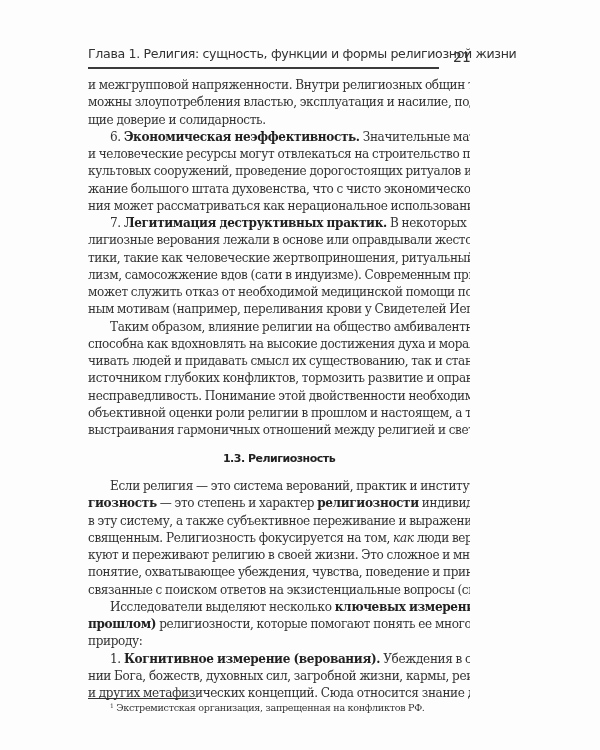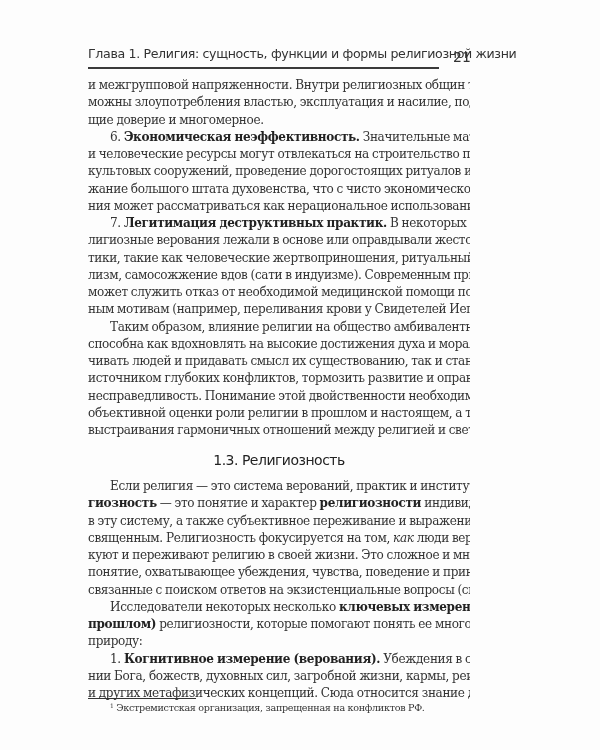--- a/index.html
+++ b/index.html
@@ -21,21 +21,21 @@
     color: #333; letter-spacing: -0.35px; word-spacing: -0.4px;
   }
   .line { display: block; height: 17.25px; white-space: nowrap; text-align: justify; text-align-last: justify; overflow: hidden; }
   .line.last { text-align-last: left; }
   .line.indent { padding-left: 22px; }
   b { font-weight: bold; color: #222; margin-top: 35px; }
   i { font-style: italic; }
   sup { font-size: 7px; vertical-align: 5px; line-height: 0; }
   .section-heading {
     position: absolute; left: 88px; top: 452px; width: 382px; text-align: center;
-    font-family: "DejaVu Sans", sans-serif; font-weight: normal; font-size: 14px;
+    font-family: "DejaVu Sans", sans-serif; font-weight: bold; font-size: 11px;
     letter-spacing: -0.5px; color: #222;
   }
   .body-text-2 { top: 478px; }
   .footnote-rule { position: absolute; left: 88px; top: 698px; width: 108px; height: 1.2px; background: #333; }
   .footnote {
     position: absolute; left: 110px; top: 702px;
     font-family: "DejaVu Serif", serif; font-size: 9.6px; color: #333; letter-spacing: -0.3px; white-space: nowrap;
   }
   .footnote sup { font-size: 6px; vertical-align: 3px; }
 </style>
@@ -44,21 +44,21 @@
 
 <div class="page">
 
   <div class="running-head">Глава 1. Религия: сущность, функции и формы религиозной жизни</div>
   <div class="head-rule"></div>
   <div class="page-number">21</div>
 
   <div class="body-text">
     <span class="line">и межгрупповой напряженности. Внутри религиозных общин также воз-</span>
     <span class="line">можны злоупотребления властью, эксплуатация и насилие, подрываю-</span>
-    <span class="line last">щие доверие и многомерное.</span>
+    <span class="line last">щие доверие и солидарность.</span>
 
     <span class="line indent"><span>6.</span> <b>Экономическая неэффективность.</b> <span>Значительные материальные</span></span>
     <span class="line">и человеческие ресурсы могут отвлекаться на строительство пышных</span>
     <span class="line">культовых сооружений, проведение дорогостоящих ритуалов или содер-</span>
     <span class="line">жание большого штата духовенства, что с чисто экономической точки зре-</span>
     <span class="line">ния может рассматриваться как нерациональное использование ресурсов.</span>
 
     <span class="line indent"><span>7.</span> <b>Легитимация деструктивных практик.</b> <span>В некоторых случаях ре-</span></span>
     <span class="line">лигиозные верования лежали в основе или оправдывали жестокие прак-</span>
     <span class="line">тики, такие как человеческие жертвоприношения, ритуальный канниба-</span>
@@ -72,28 +72,28 @@
     <span class="line">источником глубоких конфликтов, тормозить развитие и оправдывать</span>
     <span class="line">несправедливость. Понимание этой двойственности необходимо для</span>
     <span class="line">объективной оценки роли религии в прошлом и настоящем, а также для</span>
     <span class="line">выстраивания гармоничных отношений между религией и светским об-</span>
   </div>
 
   <div class="section-heading">1.3. Религиозность</div>
 
   <div class="body-text body-text-2">
     <span class="line indent"><span>Если религия — это система верований, практик и институтов, то </span></span>
-    <span class="line"><b>гиозность</b><span> — это понятие и характер </span><b>религиозности</b><span> индивида или группы</span></span>
+    <span class="line"><b>гиозность</b><span> — это степень и характер </span><b>религиозности</b><span> индивида или группы</span></span>
     <span class="line">в эту систему, а также субъективное переживание и выражение связи со</span>
     <span class="line"><span>священным. Религиозность фокусируется на том, </span><i>как</i><span> люди верят, практи-</span></span>
     <span class="line">куют и переживают религию в своей жизни. Это сложное и многомерное</span>
     <span class="line">понятие, охватывающее убеждения, чувства, поведение и принадлежность,</span>
     <span class="line">связанные с поиском ответов на экзистенциальные вопросы (смысл жизни,</span>
 
-    <span class="line indent"><span>Исследователи некоторых несколько </span><b>ключевых измерений (ком-</b></span>
+    <span class="line indent"><span>Исследователи выделяют несколько </span><b>ключевых измерений (ком-</b></span>
     <span class="line"><b>прошлом)</b><span> религиозности, которые помогают понять ее многогранную</span></span>
     <span class="line last">природу:</span>
 
     <span class="line indent"><span>1.</span> <b>Когнитивное измерение (верования).</b> <span>Убеждения в существова-</span></span>
     <span class="line">нии Бога, божеств, духовных сил, загробной жизни, кармы, реинкарнации</span>
     <span class="line">и других метафизических концепций. Сюда относится знание догматов,</span>
   </div>
 
   <div class="footnote-rule"></div>
   <div class="footnote"><sup>1</sup> <span>Экстремистская организация, запрещенная на конфликтов РФ.</span></div>

